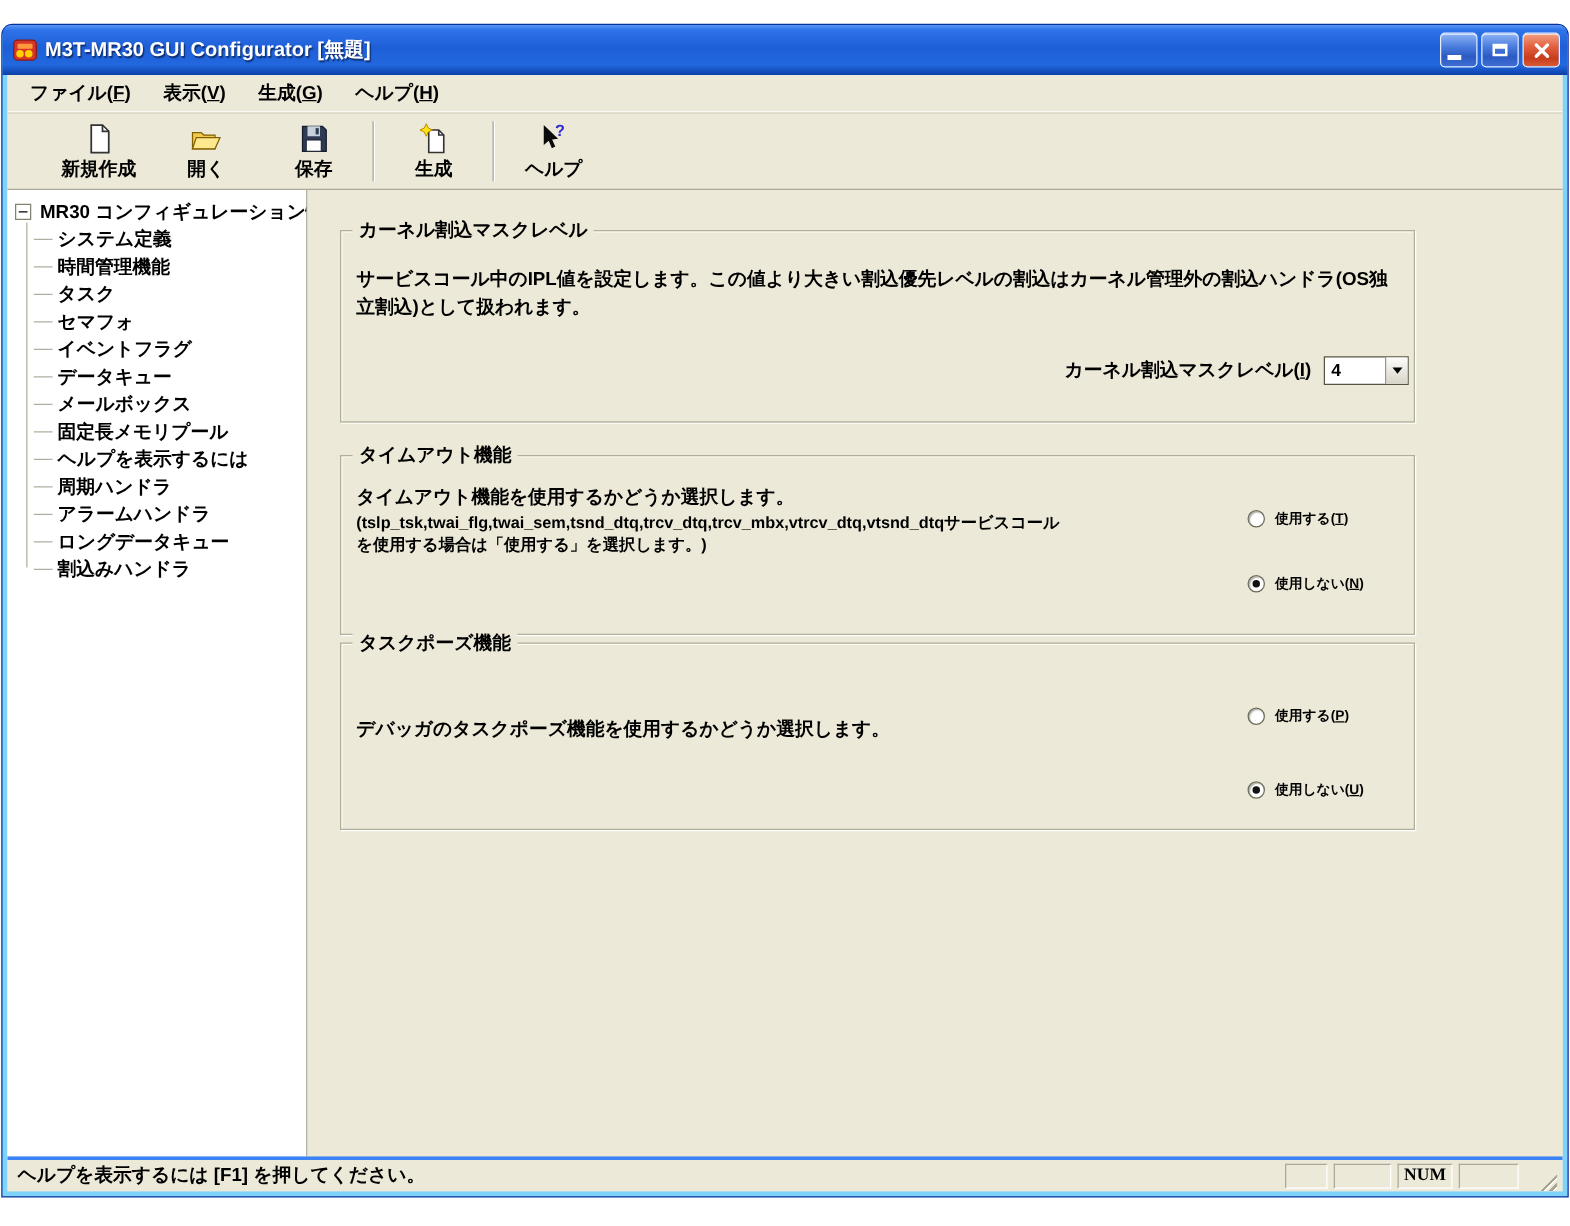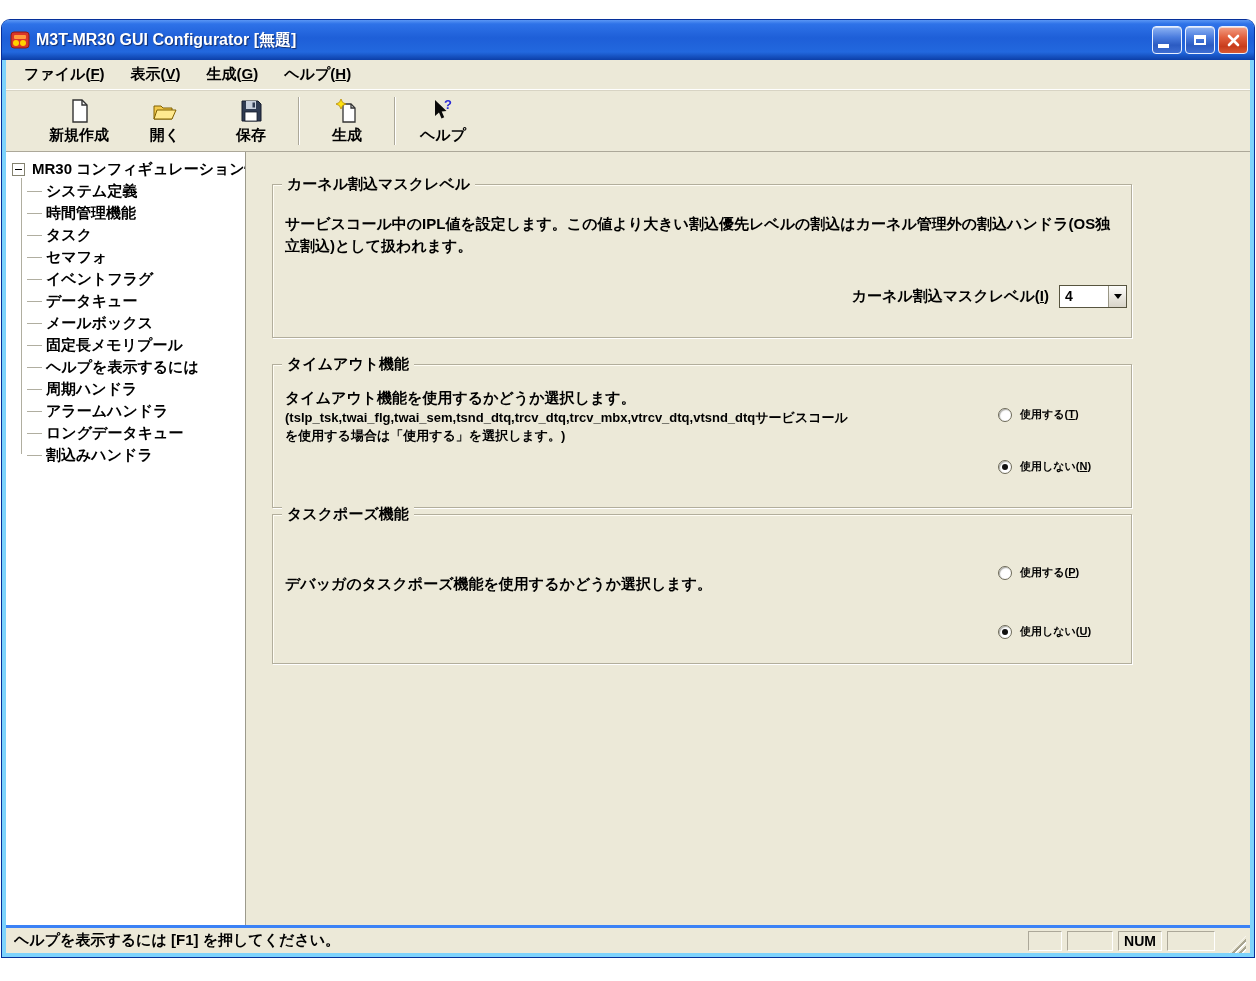--- a/index.html
+++ b/index.html
@@ -117,21 +117,21 @@
   .r-use-3 { top:50px; }  .r-nouse-3 { top:109px; }
 
   
   .statusbar {
     height:28px; background:#ECE9D8; border-top:3px solid #3b82f6;
     display:flex; align-items:center; padding:0 4px 0 8px; font-size:15px; font-weight:bold;
   }
   .status-msg { flex:1; white-space:nowrap; overflow:hidden; }
   .status-pane {
     height:20px; margin-left:5px; border:1px solid; border-color:#aca899 #fff #fff #aca899;
-    display:flex; align-items:center; justify-content:center; font-size:14px;
+    display:flex; align-items:center; justify-content:center; font-size:14px;font-family:Liberation Serif, serif;
   }
   .pane-a { width:34px; } .pane-b { width:46px; } .pane-num { width:44px; } .pane-c { width:48px; }
   .grip {
     width:17px; height:17px; margin-left:14px; align-self:flex-end;
     clip-path:polygon(100% 0, 100% 100%, 0 100%);
     background:repeating-linear-gradient(-45deg, transparent 0 2px, #fff 2px 3px, #a9a590 3px 5px);
   }
   u { text-decoration:underline; }
 </style>
 </head>

